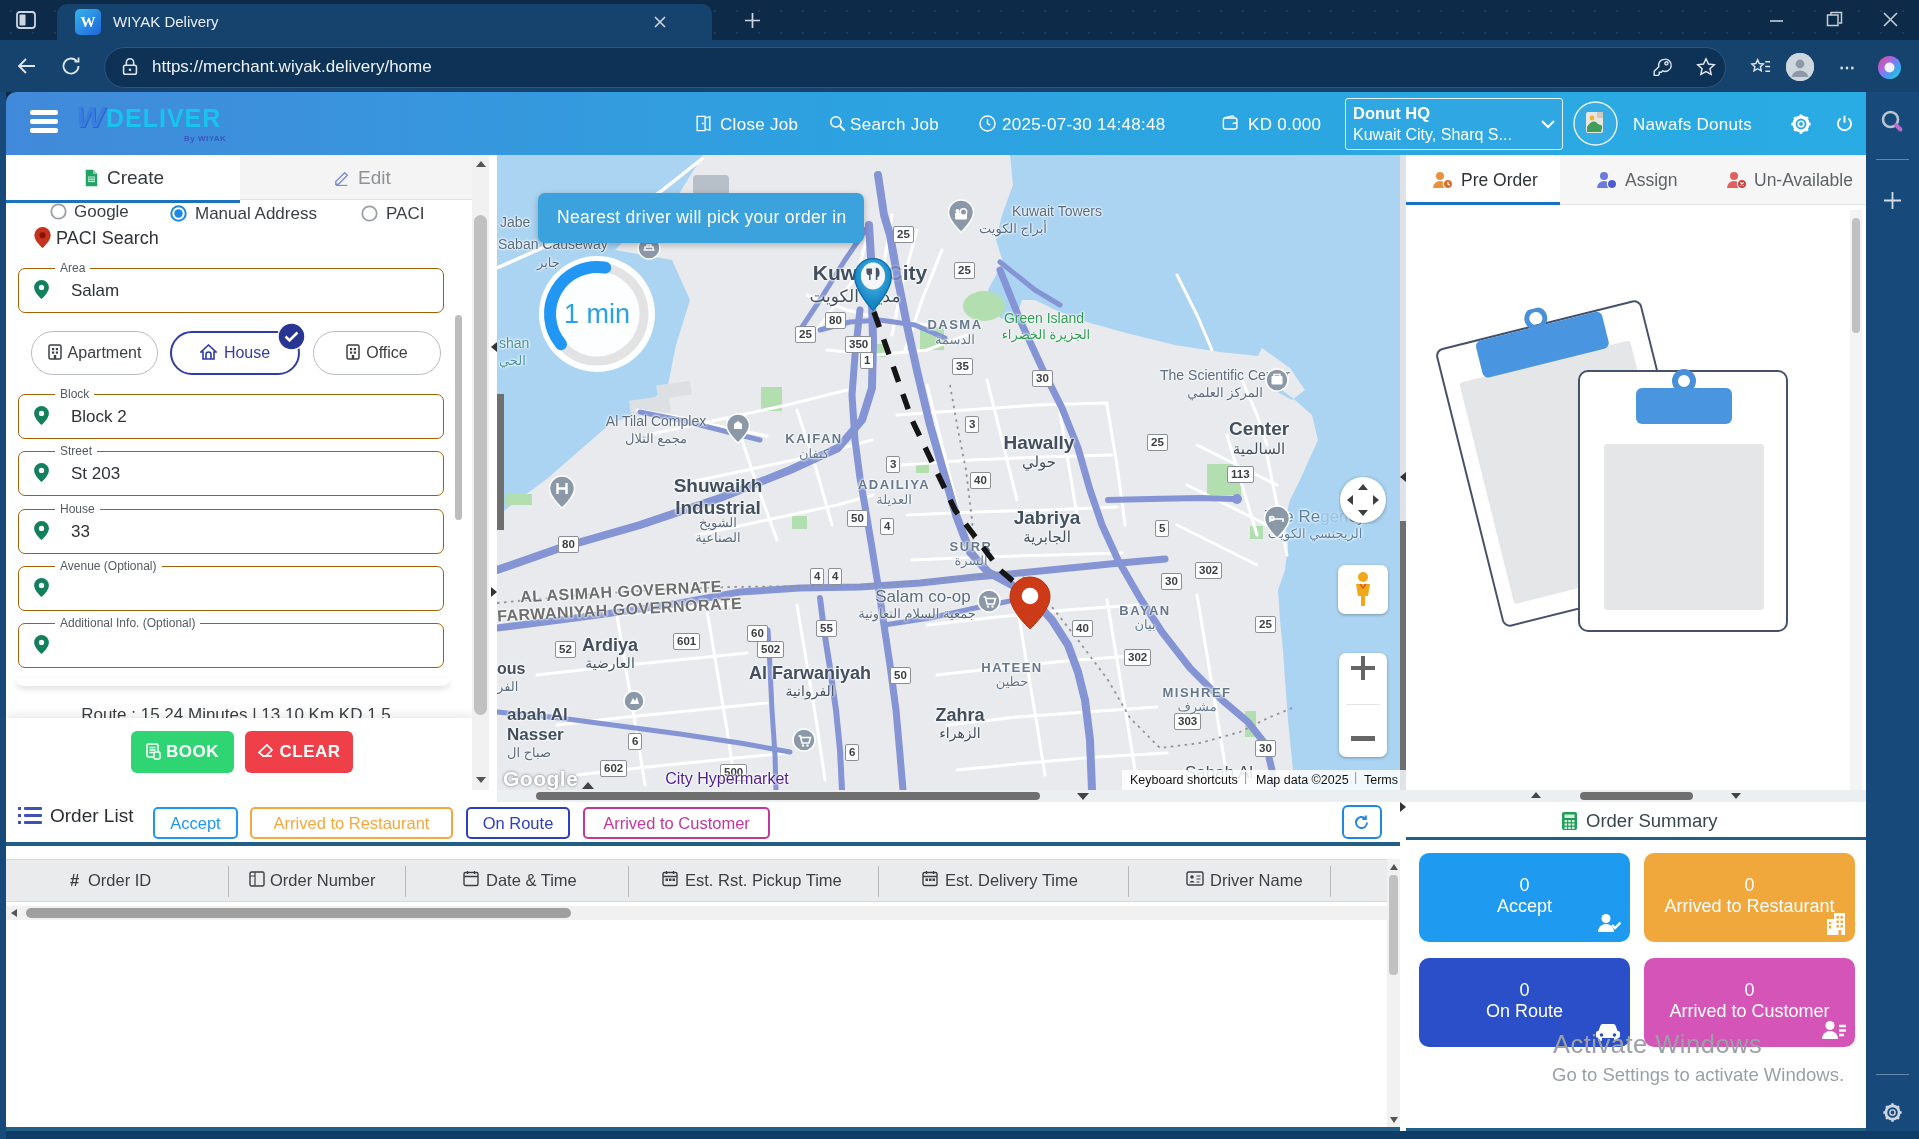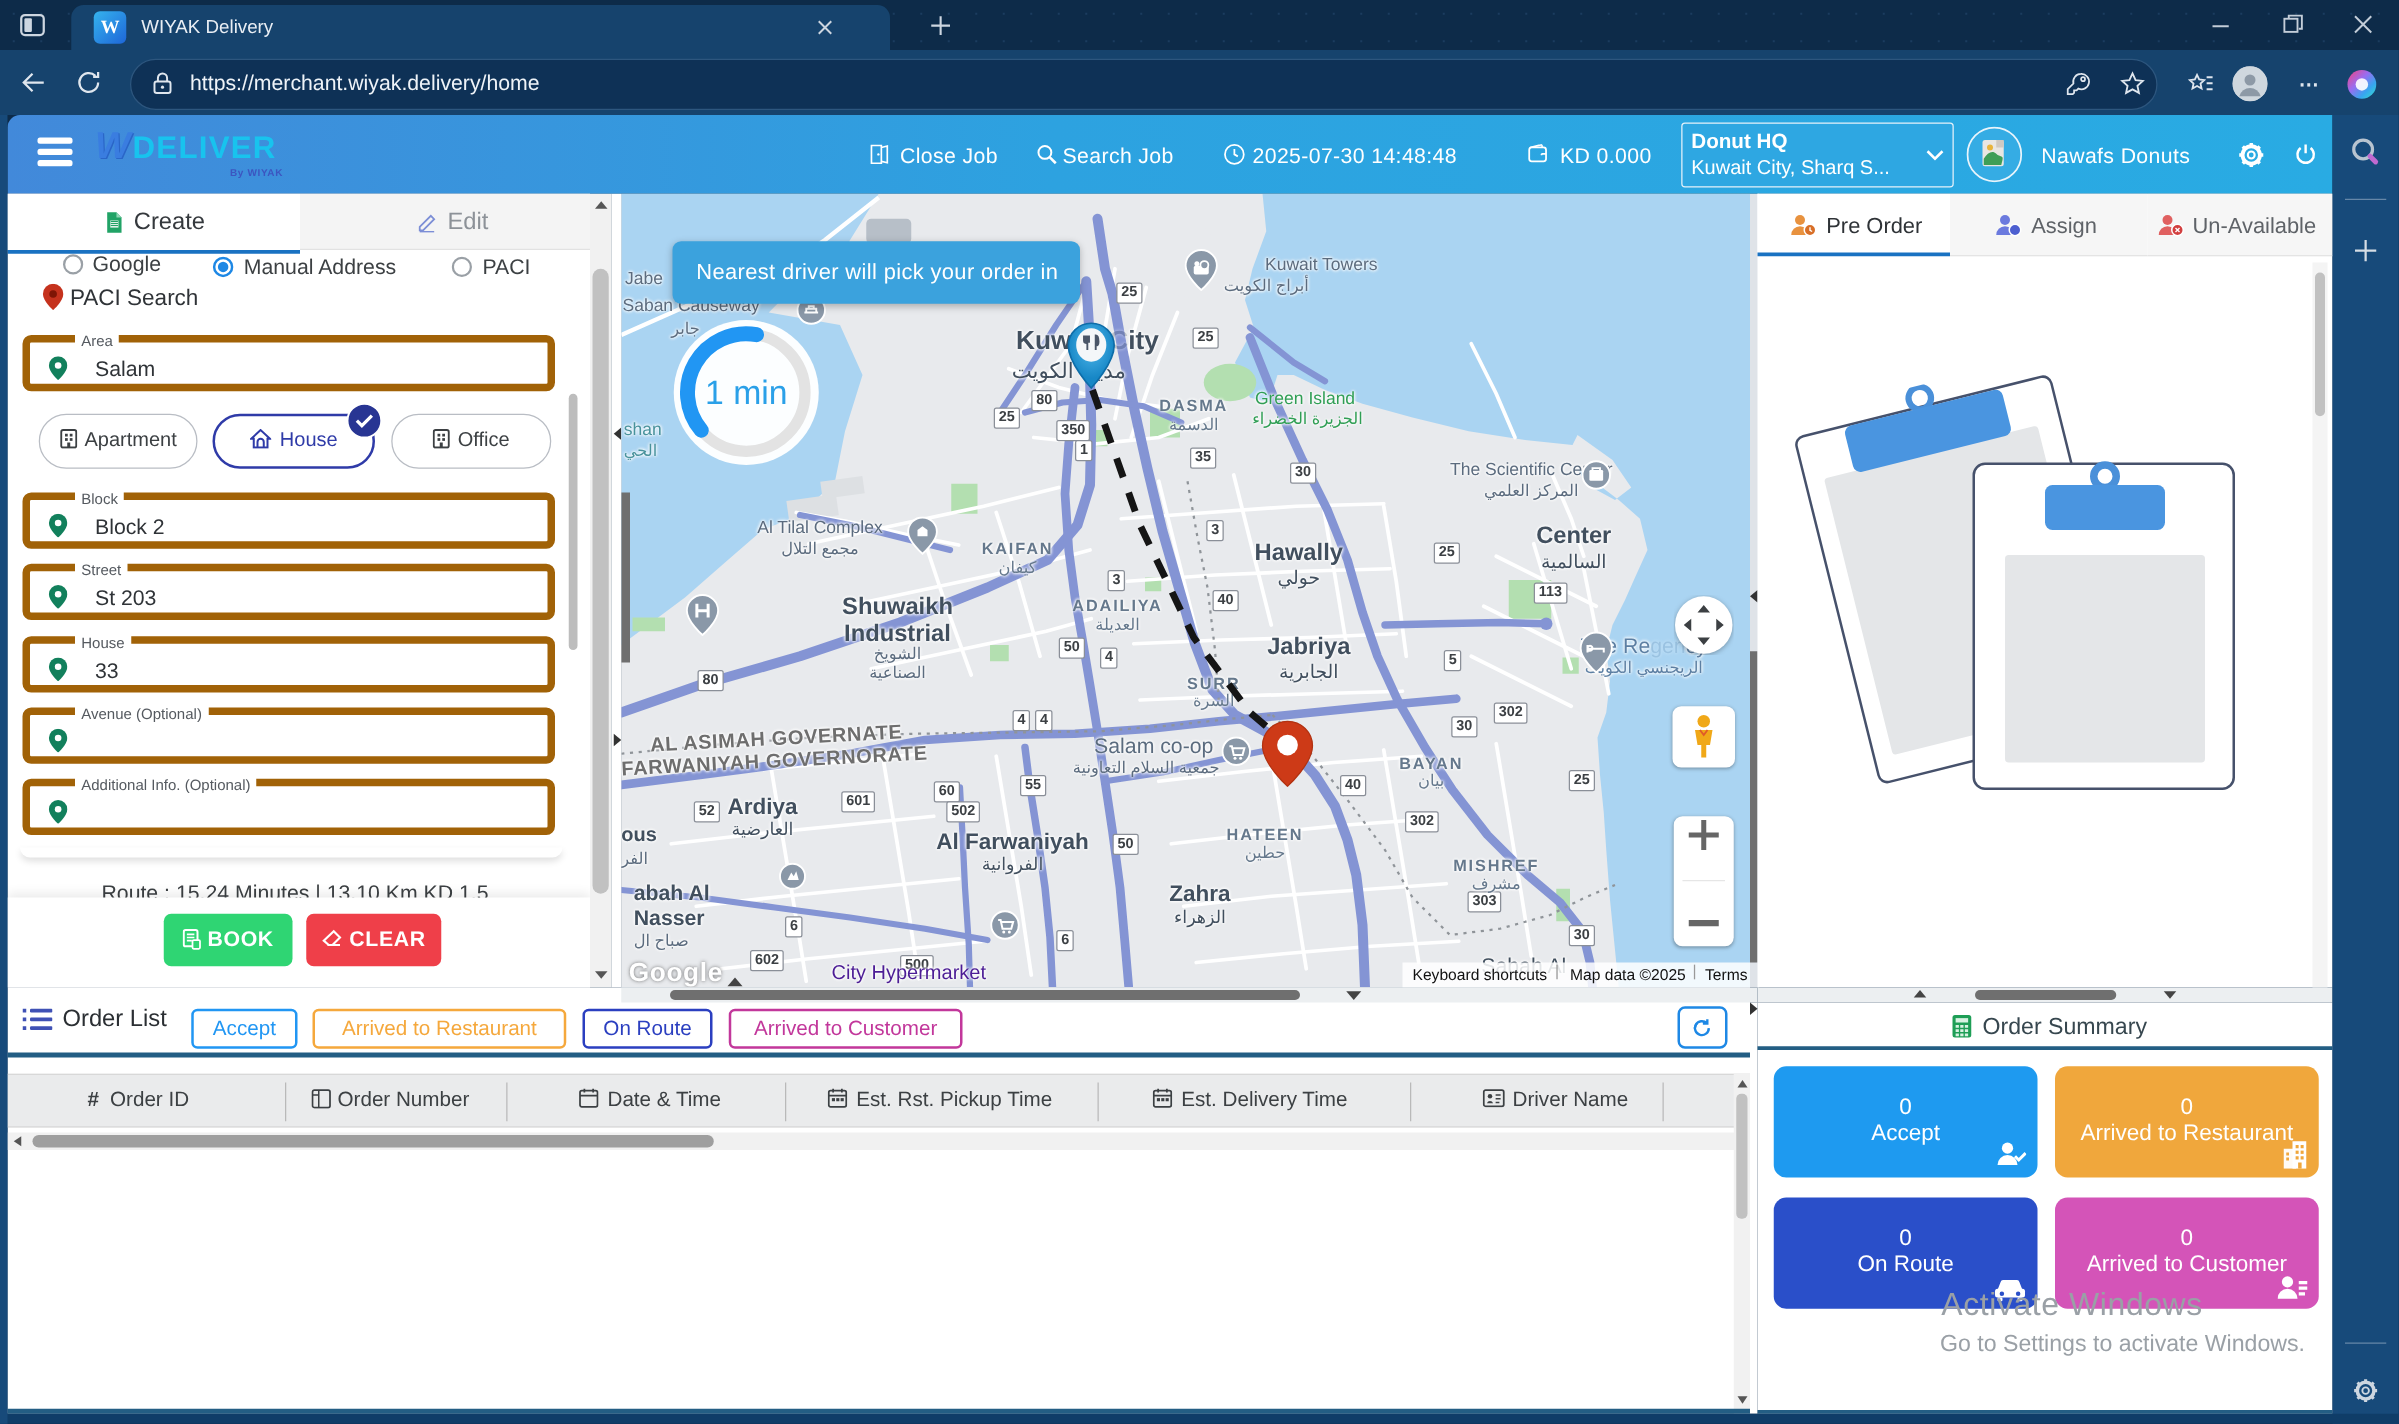--- a/index.html
+++ b/index.html
@@ -7,21 +7,21 @@
 .ab{position:absolute}
 .ic{display:inline-block;vertical-align:middle}
 #tabstrip{left:0;top:0;width:1919px;height:40px;background:#0d2b49;background-image:radial-gradient(#1b3c5f 1.1px,transparent 1.2px);background-size:22px 22px}
 #tab{left:57px;top:4px;width:655px;height:36px;background:#16436d;border-radius:10px 10px 0 0;color:#e9eef4;font-size:15px}
 #toolbar{left:0;top:40px;width:1919px;height:52px;background:#16436d}
 #urlbar{left:104px;top:7px;width:1622px;height:41px;background:#0e3156;border:1px solid #2d567e;border-radius:21px;color:#e6edf5}
 #appheader{left:6px;top:92px;width:1860px;height:63px;background:linear-gradient(90deg,#4289da 0%,#2da2e0 45%,#29abe3 100%);border-radius:10px 0 0 0;color:#fff}
 .hnav{color:#fff;font-size:17px;letter-spacing:.3px}
 #leftpanel{left:6px;top:155px;width:466px;height:635px;background:#fff}
 .tabline{height:3px;background:#1a72c2}
-.field{position:absolute;left:12px;width:426px;height:45px;border:6px solid #a16207;border-radius:7px;background:#fff}
+.field{position:absolute;left:12px;width:426px;height:45px;border:1px solid #a16207;border-radius:7px;background:#fff}
 .flabel{position:absolute;left:36px;top:-8px;background:#fff;padding:0 5px;font-size:12px;color:#555a60}
 .fval{position:absolute;left:52px;top:12px;font-size:17px;color:#2f3337}
 .gpin{position:absolute;left:15px;top:11px}
 .typebtn{position:absolute;top:176px;height:44px;border:1px solid #b9bdc4;border-radius:22px;background:#fff;font-size:16px;color:#3c4043;text-align:center}
 #map{left:497px;top:155px;width:903px;height:635px;background:#e8eaed}
 #rightpanel{left:1406px;top:155px;width:460px;height:635px;background:#fff}
 #bottompanel{left:6px;top:790px;width:1394px;height:341px;background:#fff}
 #summary{left:1406px;top:802px;width:460px;height:329px;background:#fff}
 #sidebar{left:1866px;top:92px;width:53px;height:1047px;background:#174a7a}
 .chip{position:absolute;top:17px;height:32px;border-radius:5px;border:2px solid;background:#fff;font-size:16.5px;text-align:center;line-height:28px}

